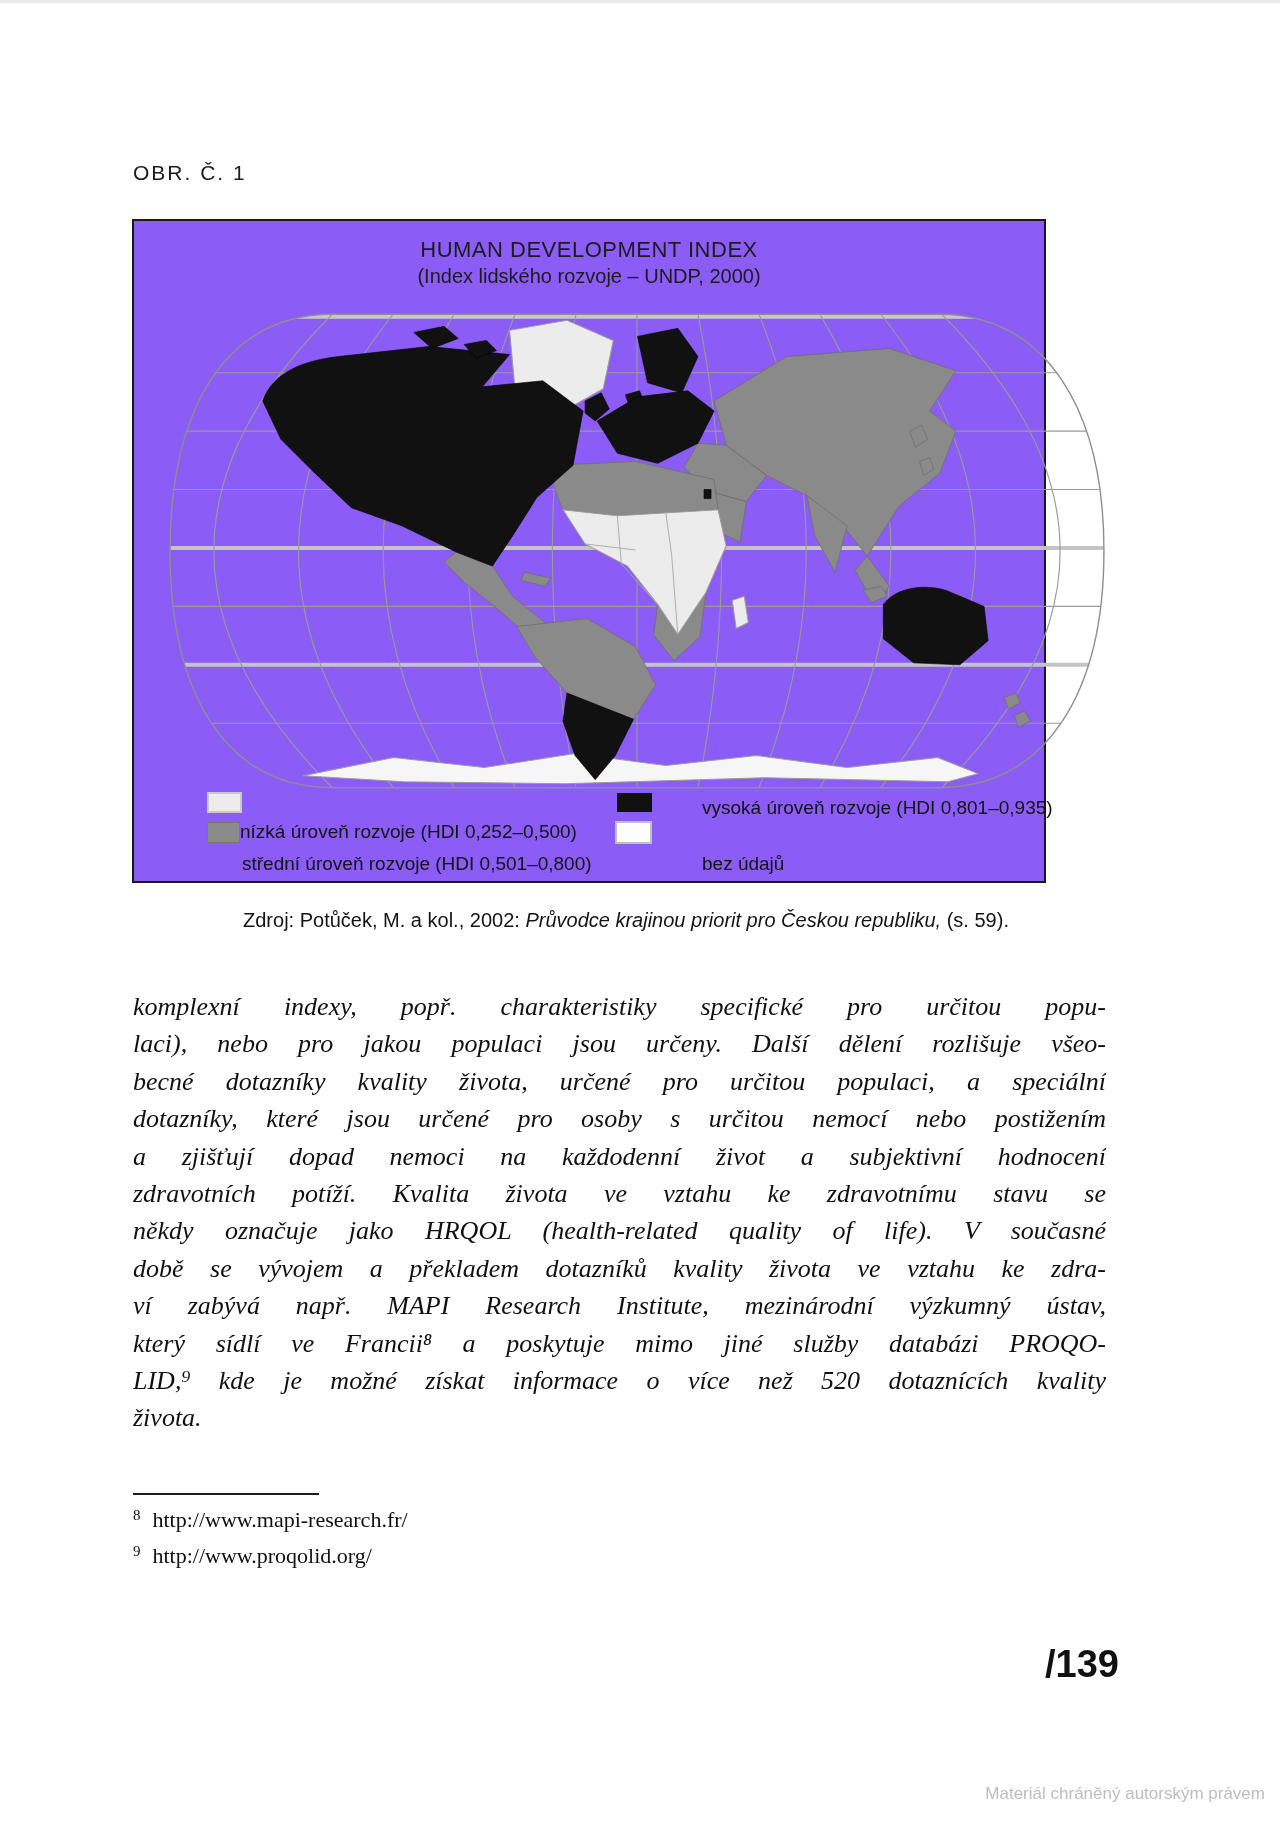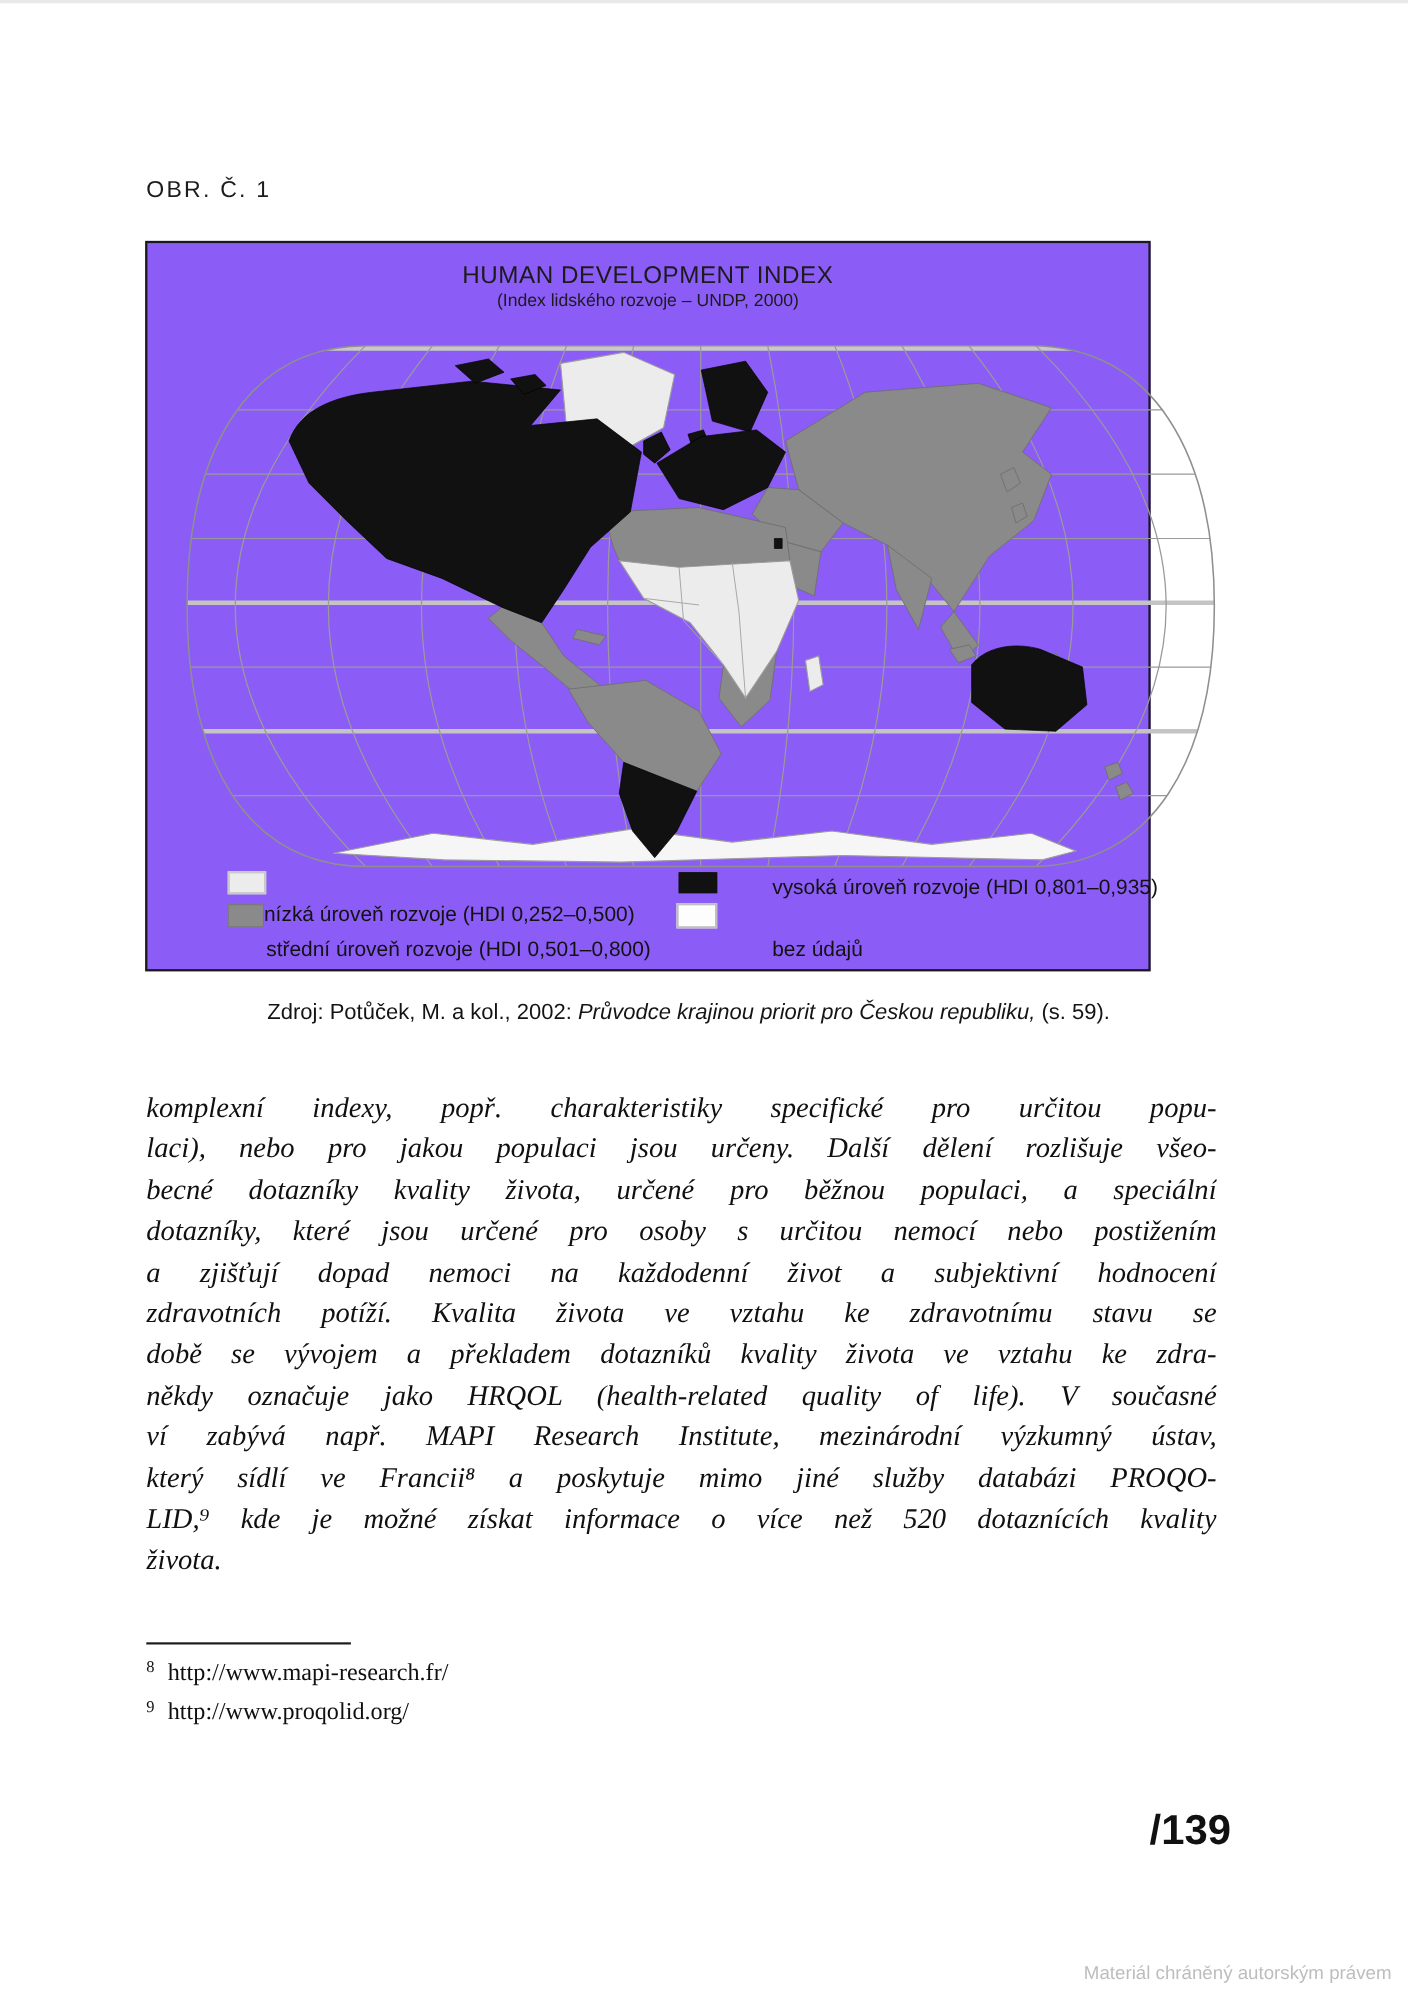--- a/index.html
+++ b/index.html
@@ -6,21 +6,21 @@
   .page{position:relative;width:1280px;height:1822px;background:#ffffff;margin:3px auto;
         font-family:"Liberation Sans",sans-serif;color:#161616;overflow:hidden;}
 
   .obr-label{position:absolute;left:133px;top:158px;font-size:21px;letter-spacing:2px;color:#1c1c1c;}
 
   .figure-box{position:absolute;left:132px;top:216px;width:914px;height:664px;
               border:2px solid #1a1a1a;background:#8b5cf6;box-sizing:border-box;}
   .fig-title{position:absolute;left:0;top:16px;width:100%;text-align:center;
              font-size:22px;letter-spacing:.5px;color:#1b1b1b;}
   .fig-subtitle{position:absolute;left:0;top:44px;width:100%;text-align:center;
-                font-size:16px;color:#1b1b1b;}
+                font-size:20px;color:#1b1b1b;}
   .map-wrap{position:absolute;left:28px;top:80px;width:950px;height:500px;}
   .map-wrap svg{width:100%;height:100%;}
 
   .sw{position:absolute;box-sizing:border-box;}
   .sw-light{background:var(--c-light,#ececec);border:2px solid #c9c9c9;}
   .sw-gray{background:var(--c-gray,#8a8a8a);border:1px solid #777;}
   .sw-black{background:var(--c-black,#111);border:1px solid #111;}
   .sw-white{background:#fdfdfd;border:2px solid #bfbfbf;}
   .leg-label{position:absolute;font-size:19px;color:#121212;white-space:nowrap;}
 
@@ -153,26 +153,26 @@
     <div class="leg-label" style="left:568px;top:632px;">bez údajů</div>
   </div>
 
   <div class="source-line">
     <span>Zdroj: Potůček, M. a kol., 2002: </span><span class="it">Průvodce krajinou priorit pro Českou republiku,</span><span> (s. 59).</span>
   </div>
 
   <div class="body-block">
     <div class="bodyline">komplexní indexy, popř. charakteristiky specifické pro určitou popu-</div>
     <div class="bodyline">laci), nebo pro jakou populaci jsou určeny. Další dělení rozlišuje všeo-</div>
-    <div class="bodyline">becné dotazníky kvality života, určené pro běžnou populaci, a speciální</div>
+    <div class="bodyline">becné dotazníky kvality života, určené pro určitou populaci, a speciální</div>
     <div class="bodyline">dotazníky, které jsou určené pro osoby s určitou nemocí nebo postižením</div>
     <div class="bodyline">a zjišťují dopad nemoci na každodenní život a subjektivní hodnocení</div>
     <div class="bodyline">zdravotních potíží. Kvalita života ve vztahu ke zdravotnímu stavu se</div>
+    <div class="bodyline">někdy označuje jako HRQOL (health-related quality of life). V současné</div>
     <div class="bodyline">době se vývojem a překladem dotazníků kvality života ve vztahu ke zdra-</div>
-    <div class="bodyline">někdy označuje jako HRQOL (health-related quality of life). V současné</div>
     <div class="bodyline">ví zabývá např. MAPI Research Institute, mezinárodní výzkumný ústav,</div>
     <div class="bodyline">který sídlí ve Francii⁸ a poskytuje mimo jiné služby databázi PROQO-</div>
     <div class="bodyline">LID,⁹ kde je možné získat informace o více než 520 dotaznících kvality</div>
     <div class="bodyline last">života.</div>
   </div>
 
   <div class="fn-rule"></div>
   <div class="footnote" style="top:1504px;">
     <span class="fnum">8</span><span>http://www.mapi-research.fr/</span>
   </div>

